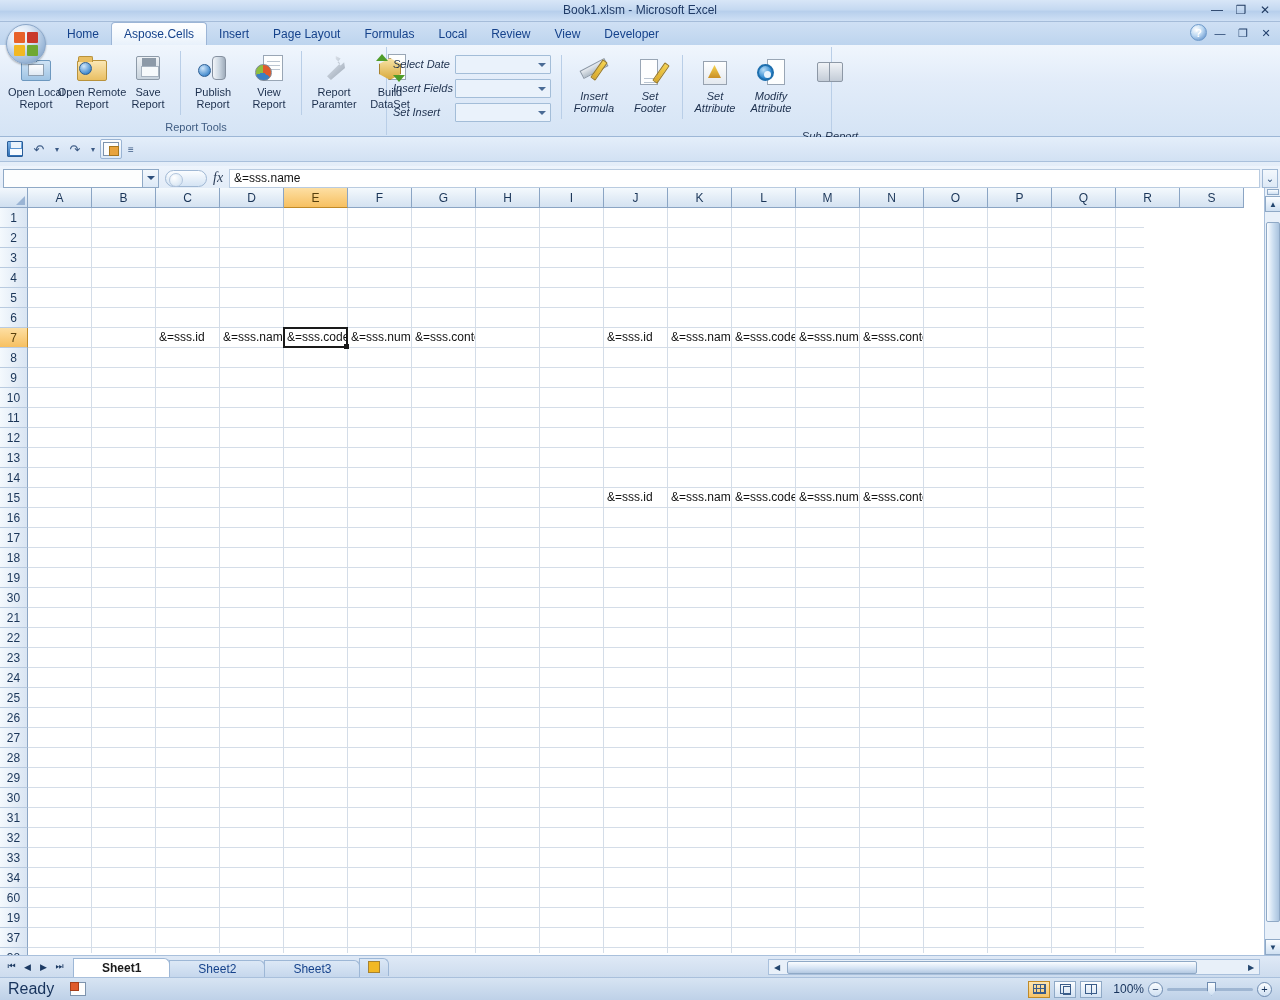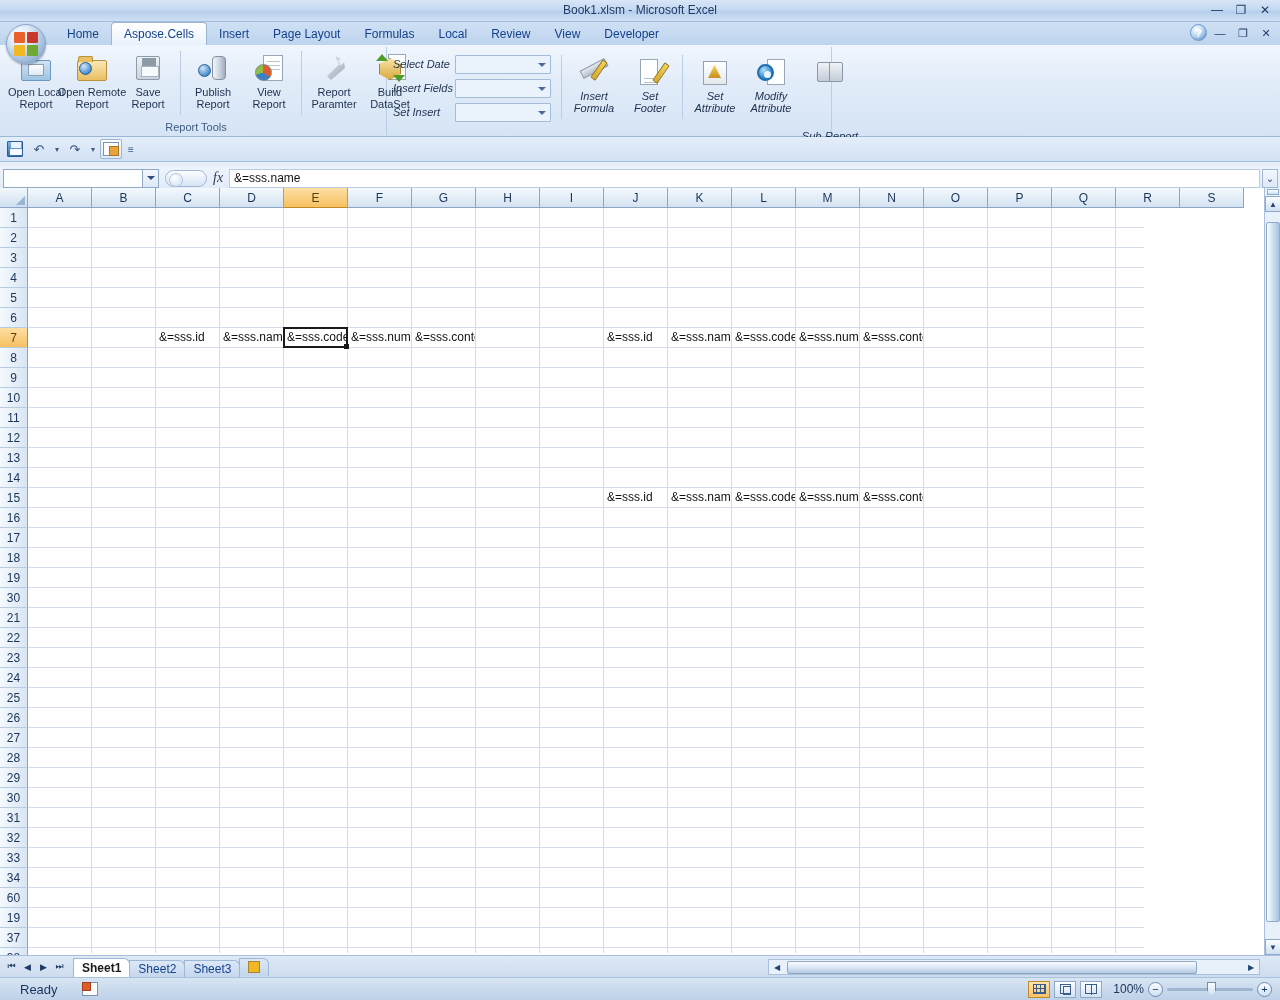--- a/index.html
+++ b/index.html
@@ -301,21 +301,21 @@
 
   .hscroll-area {
     position:absolute; left:0; bottom:23px; width:1280px; height:22px;
     background: linear-gradient(180deg,#dfe9f6 0%, #cddcee 100%); border-top:1px solid #a9c0dc;
     display:flex; align-items:center;
   }
   .nav-btns { display:flex; align-items:center; padding-left:4px; gap:1px; }
   .nav-b { width:15px;height:16px; display:flex;align-items:center;justify-content:center; color:#1c3a63; font-size:9px; }
   .sheettabs { display:flex; align-items:flex-end; height:22px; margin-left:6px; }
   .stab {
-    height:18px; padding:0 8px; display:flex; align-items:center; font-size:12px; color:#15428b;
+    height:18px; padding:0 28px; display:flex; align-items:center; font-size:12px; color:#15428b;
     background: linear-gradient(180deg,#dce8f6 0%, #c4d6ec 100%);
     border:1px solid #9db7d6; border-bottom:none; border-radius:0 6px 0 0; margin-right:-1px;
   }
   .stab.active {
     background:#ffffff; font-weight:bold; color:#1a1a1a; height:20px; border-color:#9db7d6;
   }
   .hs-track {
     position:absolute; right:20px; bottom:25px; width:492px; height:16px;
     background:#e8f0f9; border:1px solid #a9c0dc; display:flex; align-items:center;
   }
@@ -324,21 +324,21 @@
     background: linear-gradient(180deg,#fbfdff 0%,#d6e4f4 55%, #b4c9e2 100%); border:1px solid #8fa9c6; border-radius:2px;
   }
   .hs-arrow { width:16px;height:14px; display:flex;align-items:center;justify-content:center;color:#23466f;font-size:8px;}
 
   
   .statusbar {
     position:absolute; left:0; bottom:0; width:1280px; height:23px;
     background: linear-gradient(180deg,#d7e4f3 0%, #bed1e8 100%); border-top:1px solid #a9c0dc;
     display:flex; align-items:center;
   }
-  .status-ready { font-size:13px; color:#17335c; margin-left:20px; width:56px; }
+  .status-ready { font-size:16px; color:#17335c; margin-left:8px; width:56px; }
   .status-ico { width:16px;height:14px; background:#fdfdfd; border:1px solid #7d93ad; position:relative; margin-left:6px;}
   .status-ico:after{content:""; position:absolute; left:-1px; top:-1px; width:7px;height:7px;background:#e05b2c;border:1px solid #a63e1a;}
   .status-right { margin-left:auto; display:flex; align-items:center; gap:4px; padding-right:8px; }
   .viewbtn {
     width:22px;height:17px; border:1px solid #8fa9c6; background: linear-gradient(180deg,#fbfdff 0%,#d3e2f3 100%);
     display:flex;align-items:center;justify-content:center;
   }
   .viewbtn.active { background: linear-gradient(180deg,#fde5b0 0%,#f6c468 100%); border-color:#c08a28; }
   .vb-grid { width:13px;height:10px; border:1px solid #3a5d8a; display:grid; grid-template-columns:1fr 1fr 1fr; grid-template-rows:1fr 1fr; }
   .vb-grid i { border-right:1px solid #3a5d8a; border-bottom:1px solid #3a5d8a; }

